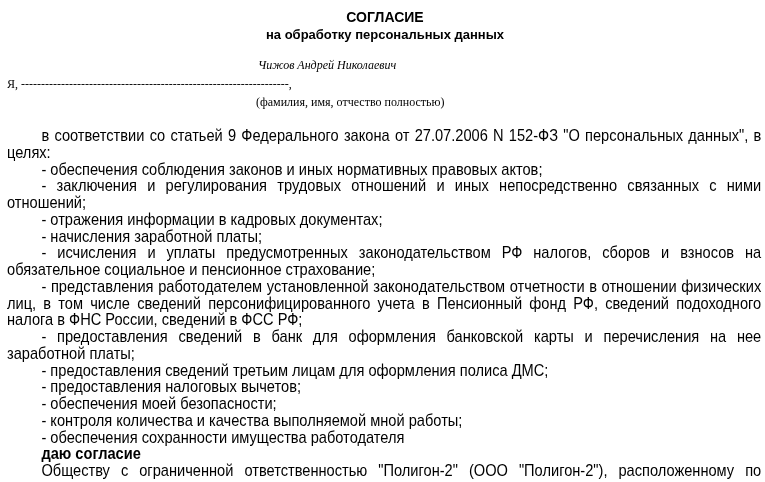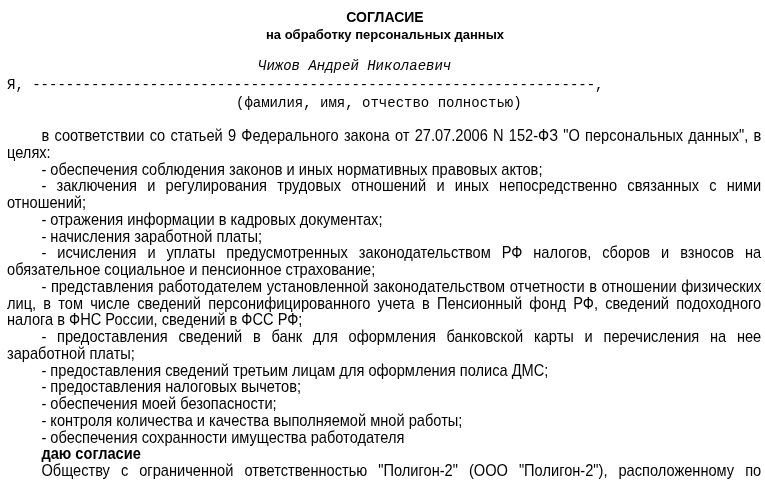--- a/index.html
+++ b/index.html
@@ -4,25 +4,25 @@
 <style>
   html, body { margin: 0; padding: 0; background: #ffffff; }
   body { width: 765px; height: 482px; overflow: hidden; position: relative; color: #000; }
   .title {
     position: absolute; left: 0; width: 770px; text-align: center;
     font-family: "Liberation Sans", sans-serif; font-weight: bold; font-size: 13px;
   }
   .t1 { top: 9px; font-size: 14px; }
   .t2 { top: 27px; font-size: 13px; }
   .mono {
-    position: absolute; font-family: Liberation Mono, monospace; font-size: 14px; white-space: pre;
+    position: absolute; font-family: Liberation Serif, serif; font-size: 12px; white-space: pre;
   }
   .name { top: 58px; left: 258px; font-style: italic; }
   .dash { top: 77px; left: 7px; }
-  .hint { top: 95px; left: 236px; }
+  .hint { top: 95px; left: 256px; }
   .body {
     position: absolute; left: 7px; top: 128px; width: 754px;
     font-family: "Liberation Sans", sans-serif; font-size: 17px; line-height: 16.75px;
   }
   .body p { margin: 0; text-align: justify; text-indent: 40px; }
   .body p.last { text-align-last: justify; }
   .narrow { display: inline-block; transform: scaleX(0.86); transform-origin: left top; width: 877px; }
   .bold { font-weight: bold; }
 </style>
 </head>

